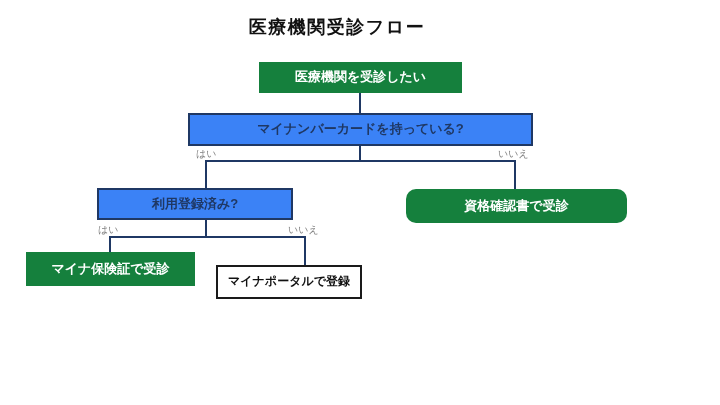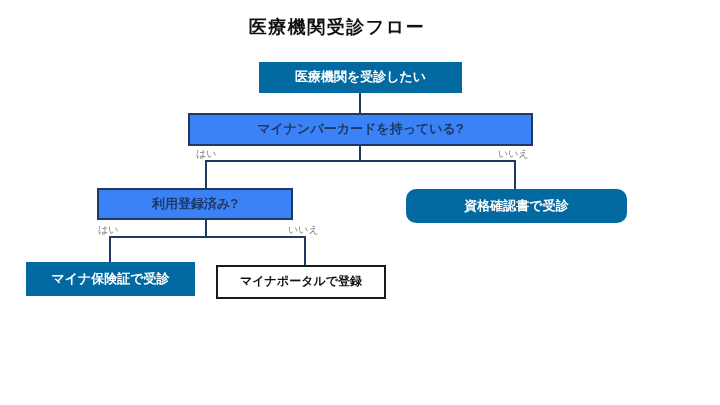--- a/index.html
+++ b/index.html
@@ -21,21 +21,21 @@
   .node {
     display: flex;
     align-items: center;
     justify-content: center;
     text-align: center;
     font-weight: bold;
     font-size: 13px;
     line-height: 1.15;
   }
   .node--dark {
-    background: #0369a1;
+    background: #15803d;
     color: #ffffff;
   }
   .node--light {
     background: #3b82f6;
     border: 2px solid #1f3864;
     color: #1f3864;
   }
   .node--outline {
     background: #ffffff;
     border: 2px solid #1a1a1a;
@@ -43,22 +43,22 @@
     flex-direction: column;
   }
   .node--outline .line1 { font-size: 12px; font-weight: bold; color: #111111; }
   .node--outline .line2 { font-size: 11px; font-weight: normal; color: #8a8a8a; margin-top: 1px; }
 
   
   #node-start   { left: 259px; top: 62px;  width: 203px; height: 31px; }
   #node-q1      { left: 188px; top: 113px; width: 345px; height: 33px; }
   #node-q2      { left: 97px;  top: 188px; width: 196px; height: 32px; text-align: center; }
   #node-cert    { left: 406px; top: 189px; width: 221px; height: 34px; border-radius: 10px; }
-  #node-myna    { left: 26px;  top: 262px; width: 169px; height: 34px; }
-  #node-portal  { left: 216px; top: 265px; width: 170px; height: 34px; }
+  #node-myna    { left: 26px;  top: 252px; width: 169px; height: 34px; }
+  #node-portal  { left: 216px; top: 265px; width: 146px; height: 34px; }
 
   
   .edge { background: #1f3864; }
   #edge-start-q1   { left: 359px; top: 93px;  width: 2px;   height: 20px; }
   #edge-q1-stem    { left: 359px; top: 145px; width: 2px;   height: 17px; }
   #edge-q1-h       { left: 205px; top: 160px; width: 311px; height: 2px; }
   #edge-q1-yes-v   { left: 205px; top: 160px; width: 2px;   height: 28px; }
   #edge-q1-no-v    { left: 514px; top: 160px; width: 2px;   height: 29px; }
   #edge-q2-stem    { left: 205px; top: 220px; width: 2px;   height: 17px; }
   #edge-q2-h       { left: 109px; top: 236px; width: 197px; height: 2px; }

